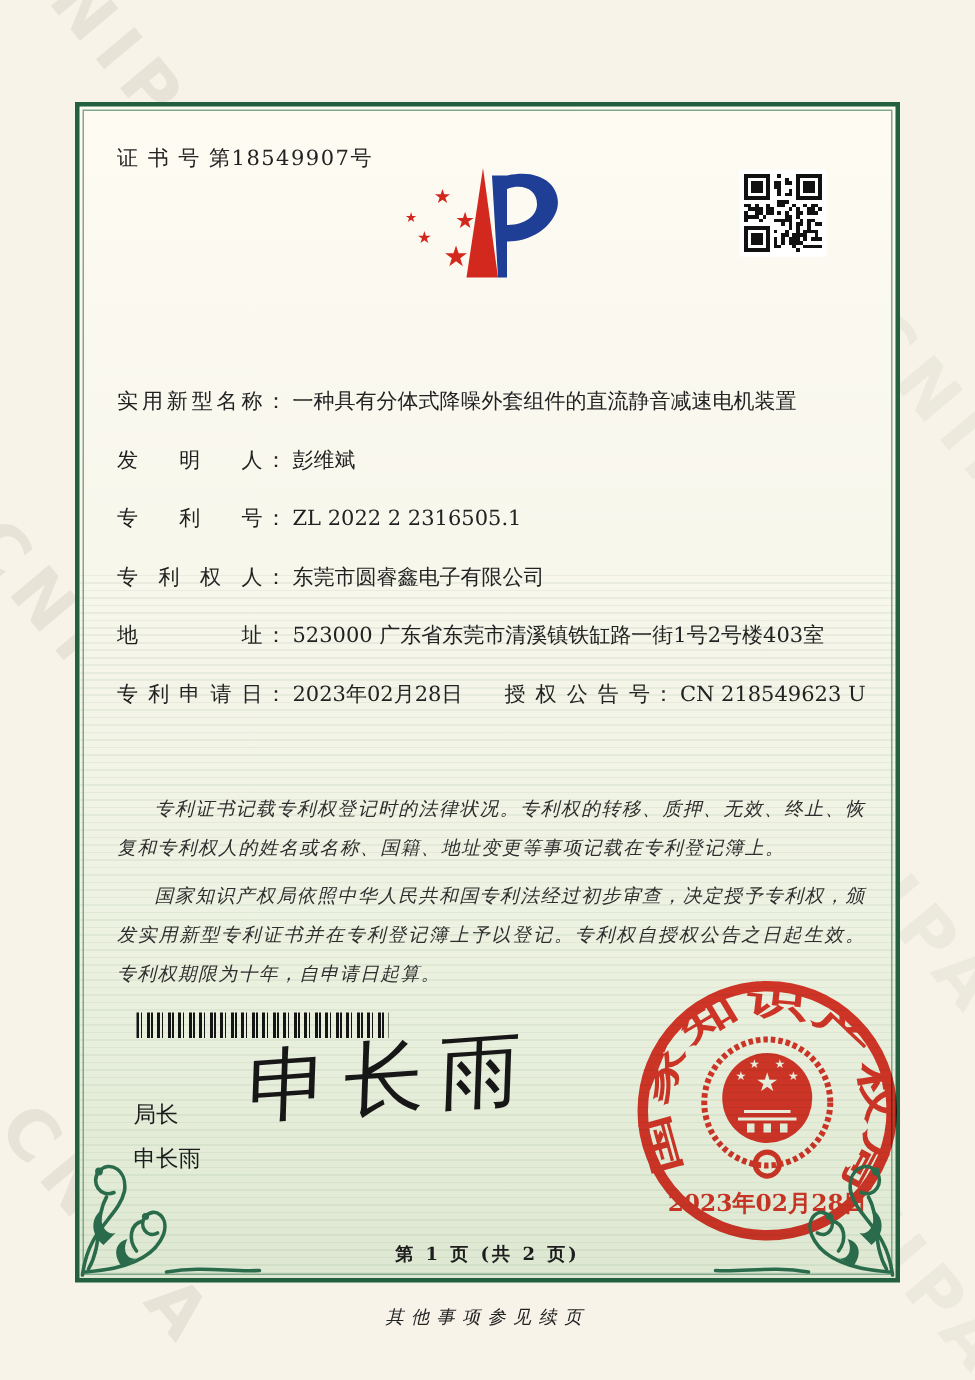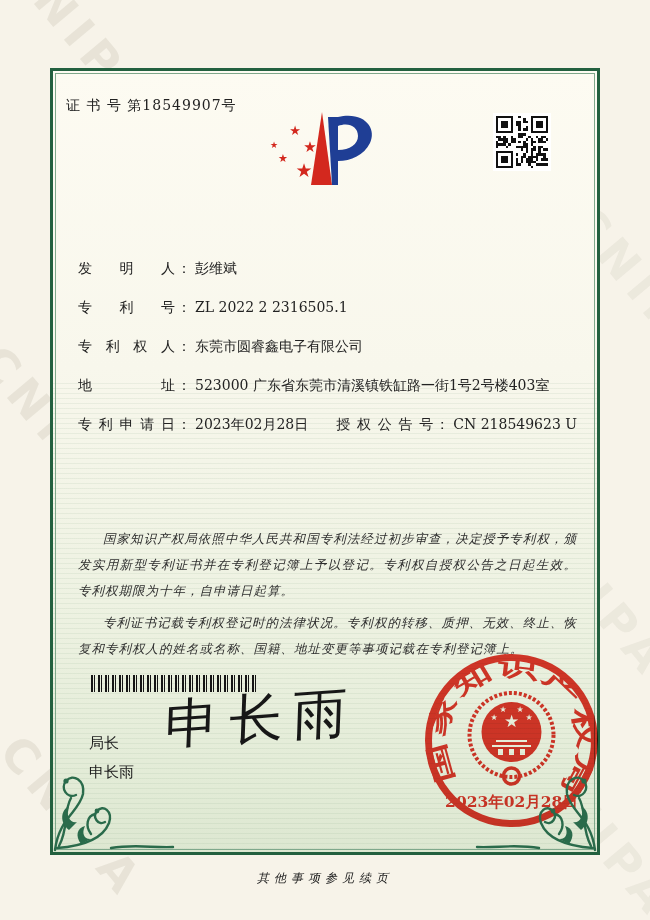--- a/index.html
+++ b/index.html
@@ -29,21 +29,21 @@
   }
   .cert-inner-line{
     position:absolute;inset:2px;border:1px solid #7fa88b;pointer-events:none;
   }
   .guilloche{
     position:absolute;left:0;right:0;top:40%;bottom:0;
     background:repeating-linear-gradient(180deg,rgba(110,150,115,0.10) 0 1px,transparent 1px 5px);
     pointer-events:none;
   }
   .cert-no{
-    position:absolute;left:13px;top:26px;
+    position:absolute;left:25px;top:26px;
     font-size:14px;letter-spacing:1px;color:#222;
   }
   .logo{position:absolute;left:214px;top:34px;}
   .qr{position:absolute;right:46px;top:42px;width:58px;height:58px;background:#fff;padding:3px;box-sizing:border-box;}
   .title{
     position:absolute;left:0;right:0;top:128px;
     text-align:center;font-size:30px;font-weight:bold;
     letter-spacing:9px;text-indent:9px;color:#111;
   }
   .fields{position:absolute;left:25px;right:22px;top:186px;font-size:14px;}
@@ -245,39 +245,42 @@
         <rect x="18" y="19" width="1" height="1"></rect>
         <rect x="19" y="19" width="1" height="1"></rect>
         <rect x="20" y="19" width="1" height="1"></rect>
         <rect x="14" y="20" width="1" height="1"></rect>
       </g>
   </svg>
 
 
   <div class="fields">
     <div class="field-row">
+      <span class="f-label">实用新型名称</span><span class="f-colon">：</span><span class="f-value">一种具有分体式降噪外套组件的直流静音减速电机装置</span>
+    </div>
+    <div class="field-row">
       <span class="f-label">发明人</span><span class="f-colon">：</span><span class="f-value">彭维斌</span>
     </div>
     <div class="field-row">
       <span class="f-label">专利号</span><span class="f-colon">：</span><span class="f-value">ZL 2022 2 2316505.1</span>
     </div>
     <div class="field-row">
       <span class="f-label">专利权人</span><span class="f-colon">：</span><span class="f-value">东莞市圆睿鑫电子有限公司</span>
     </div>
     <div class="field-row">
       <span class="f-label">地址</span><span class="f-colon">：</span><span class="f-value">523000 广东省东莞市清溪镇铁缸路一街1号2号楼403室</span>
     </div>
     <div class="field-row">
       <span class="f-label">专利申请日</span><span class="f-colon">：</span><span class="f-value">2023年02月28日</span><span class="pair2"><span class="f-label">授权公告号</span><span class="f-colon">：</span><span class="f-value">CN 218549623 U</span></span>
     </div>
   </div>
 
   <div class="bodytext">
+    <p>专利证书记载专利权登记时的法律状况。专利权的转移、质押、无效、终止、恢复和专利权人的姓名或名称、国籍、地址变更等事项记载在专利登记簿上。</p>
     <p>国家知识产权局依照中华人民共和国专利法经过初步审查，决定授予专利权，颁发实用新型专利证书并在专利登记簿上予以登记。专利权自授权公告之日起生效。专利权期限为十年，自申请日起算。</p>
-    <p>专利证书记载专利权登记时的法律状况。专利权的转移、质押、无效、终止、恢复和专利权人的姓名或名称、国籍、地址变更等事项记载在专利登记簿上。</p>
   </div>
 
   <div class="barcode"></div>
 
   <div class="sign-block">
     <div>局长</div>
     <div>申长雨</div>
   </div>
   <div class="sign-script">申长雨</div>
 
@@ -304,20 +307,21 @@
         <rect x="69" y="93" width="39" height="2"></rect>
         <rect x="75" y="97" width="5" height="6"></rect>
         <rect x="86" y="97" width="5" height="6"></rect>
         <rect x="97" y="97" width="5" height="6"></rect>
       </g>
       <circle cx="88.5" cy="124" r="8" fill="none" stroke="#e0281c" stroke-width="3.5"></circle>
     </g>
     <text x="88.5" y="155" text-anchor="middle" font-size="15.5" font-weight="bold" fill="#e0281c">2023年02月28日</text>
   </svg>
 
+  <div class="page-num">第 1 页 (共 2 页)</div>
 
   <svg class="flourish fl-left" viewBox="0 0 128 100">
     <g stroke="#2a6b4b" stroke-width="2.4" fill="none" stroke-linecap="round">
       <path d="M8,94 C12,62 32,56 36,38 C38,24 26,17 19,25 C13,32 20,43 29,39"></path>
       <path d="M10,92 C38,90 56,82 62,67 C66,55 56,48 50,55 C45,61 51,70 58,66"></path>
       <path d="M12,90 C22,72 16,56 24,42"></path>
       <path d="M64,92 C88,88 106,92 126,91"></path>
       <path d="M44,78 C38,70 40,60 48,58"></path>
     </g>
     <g fill="#2a6b4b">

